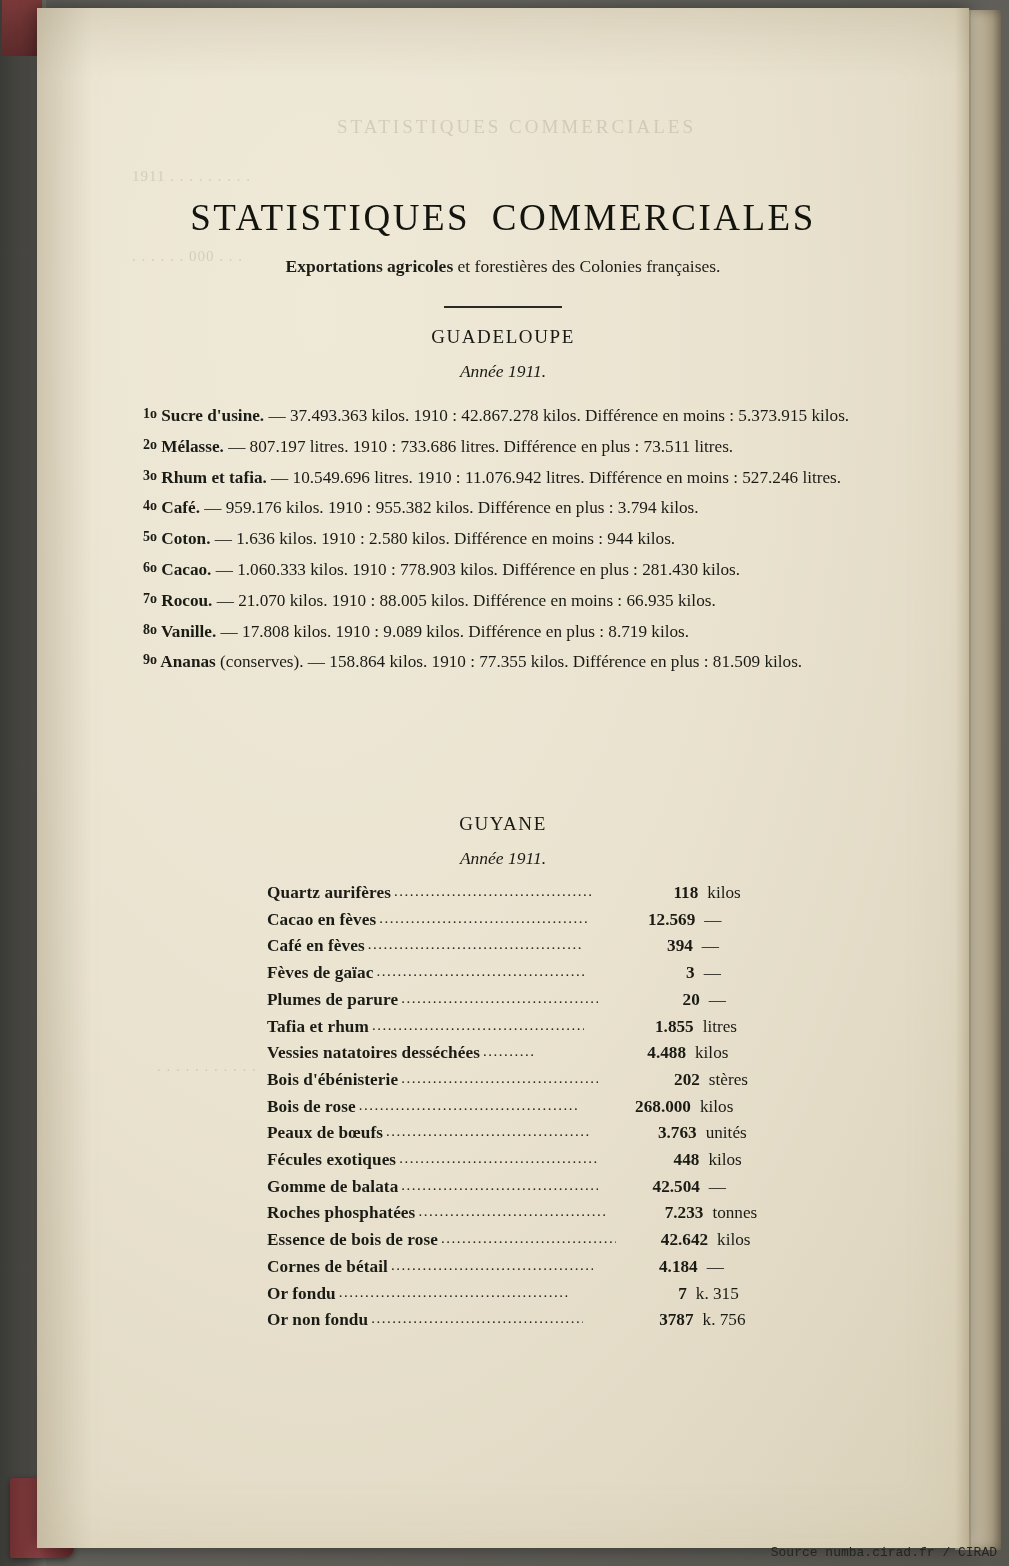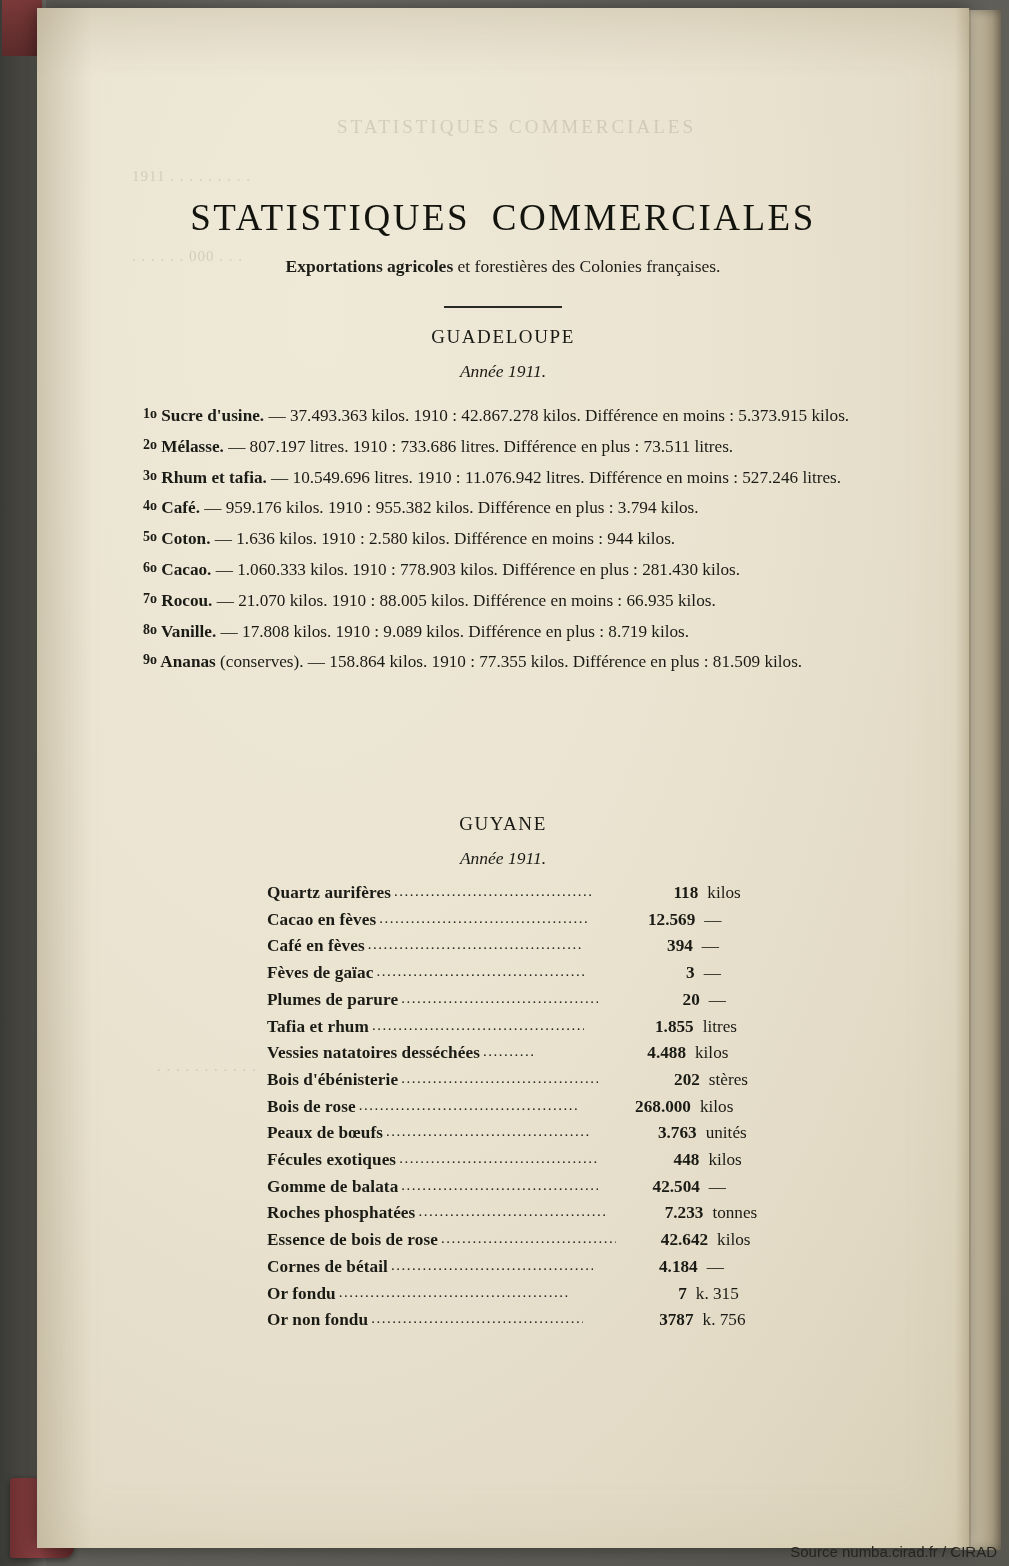--- a/index.html
+++ b/index.html
@@ -215,23 +215,23 @@
   }
   .tunit {
     width: 92px;
     text-align: left;
     padding-left: 9px;
   }
   .source {
     position: absolute;
     right: 12px;
     bottom: 6px;
-    font-size: 15px;
+    font-size: 13px;
     color: #25251f;
-    font-family: Liberation Sans, sans-serif;
+    font-family: Liberation Mono, monospace;
   }
 </style>
 </head>
 <body>
 
 <div id="page">
   <div class="backdrop"></div>
   <div class="book-edge"></div>
   <div class="gutter"></div>
   <div class="clip-top"></div>

